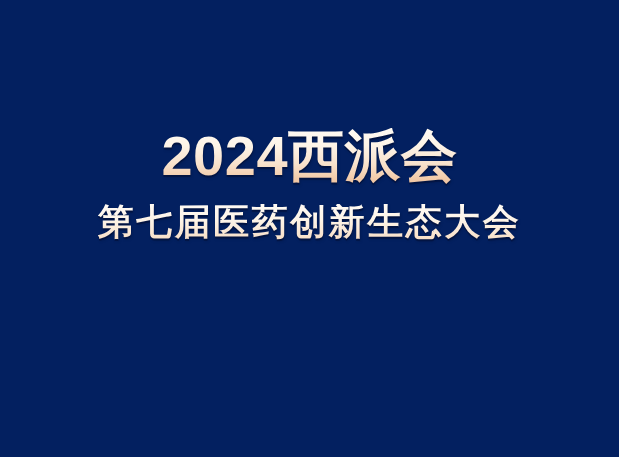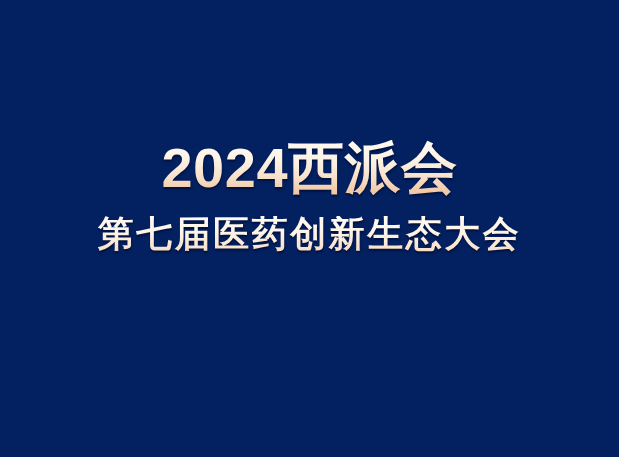--- a/index.html
+++ b/index.html
@@ -20,21 +20,21 @@
     width: 619px;
     height: 457px;
     background: #032060;
     overflow: hidden;
   }
 
   
   #title-block {
     position: absolute;
     left: 0;
-    top: 140px;
+    top: 128px;
     width: 619px;
     display: flex;
     flex-direction: column;
     align-items: center;
     justify-content: flex-start;
   }
 
   .title-line {
     display: block;
     white-space: nowrap;

